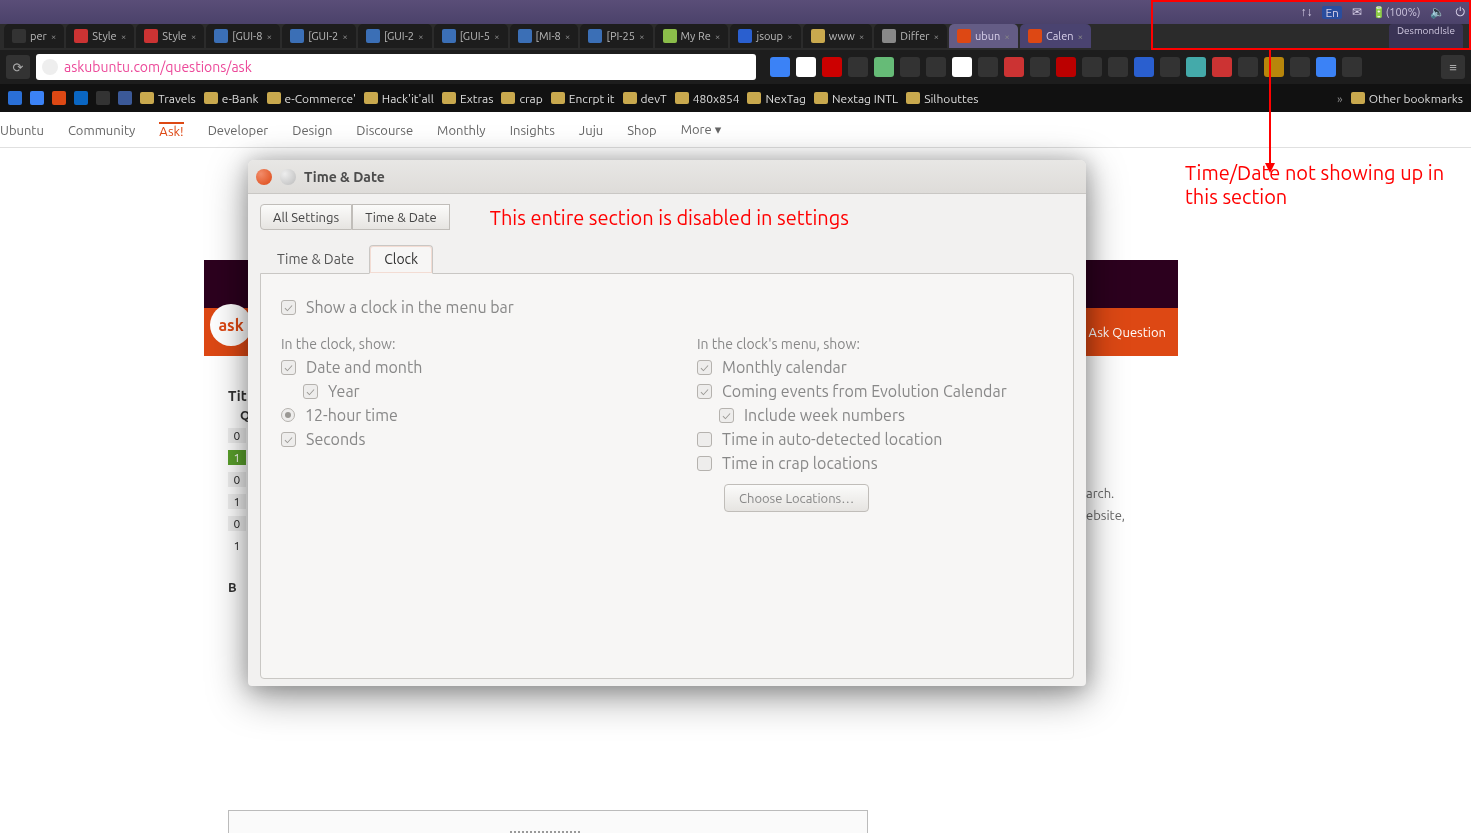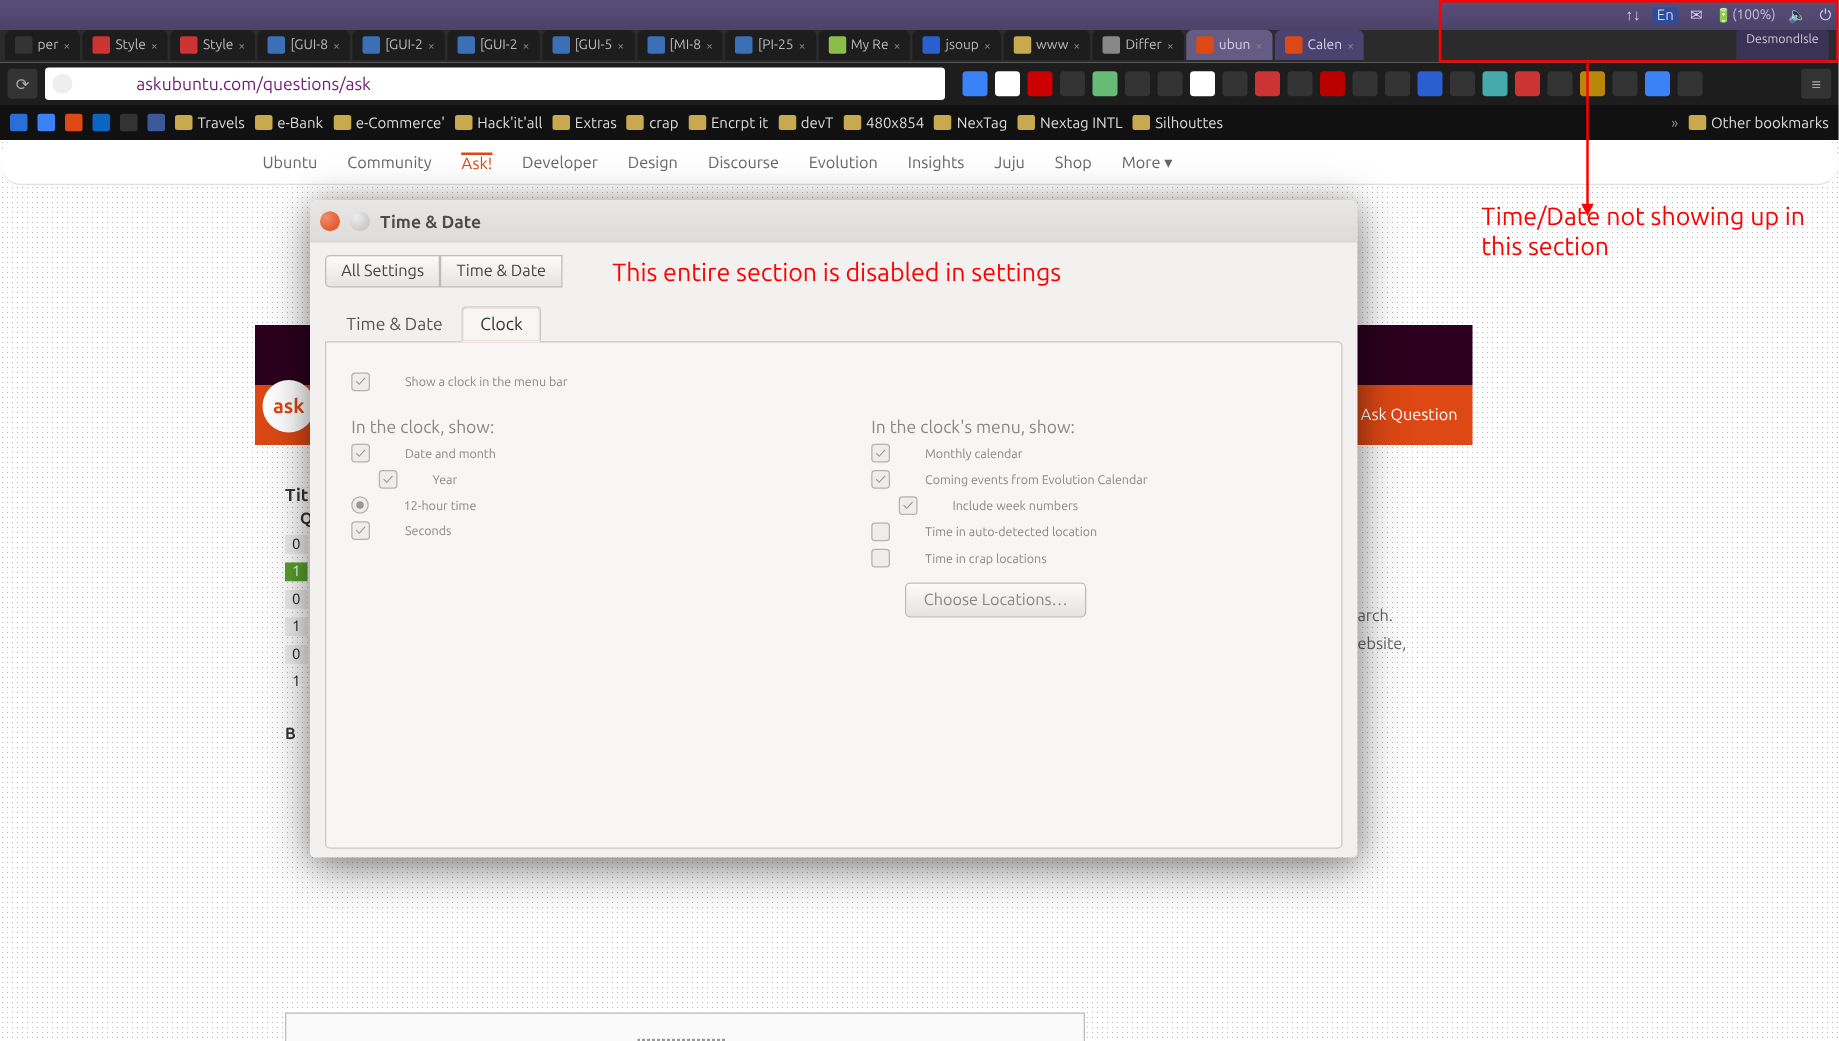--- a/index.html
+++ b/index.html
@@ -22,36 +22,36 @@
 .tab { height:24px; background:#1d1d1d; color:#bbb; border-radius:5px 5px 0 0; margin-right:2px; padding:0 8px; display:flex; align-items:center; font-size:11px; min-width:60px; max-width:100px; gap:4px;}
 .tab .fav{ width:14px;height:14px;border-radius:2px;display:inline-block;background:#555;flex-shrink:0;}
 .tab .close{color:#888;font-size:10px;margin-left:auto;}
 .tab.ubun{background:#645c85;color:#d8d0ea;}
 .tab.calen{background:#4a4370;color:#d8d0ea;}
 .userchip{margin-left:auto;margin-right:8px;background:#3a3355;color:#d0c8e0;border-radius:3px;padding:1px 8px;font-size:10px;}
 
 
 .urlrow{height:34px;background:#1d1d1d;display:flex;align-items:center;padding:0 6px;gap:6px;}
 .navbtn{width:24px;height:24px;border-radius:3px;background:#333;display:flex;align-items:center;justify-content:center;color:#aaa;}
-.urlbox{flex:1;max-width:720px;height:26px;background:#fff;border-radius:3px;display:flex;align-items:center;padding:0 6px;color:#701a75;font-size:14px;gap:45px;}
+.urlbox{flex:1;max-width:720px;height:26px;background:#fff;border-radius:3px;display:flex;align-items:center;padding:0 6px;color:#ec4899;font-size:14px;}
 .urlbox .globe{width:16px;height:16px;margin-right:6px;background:#eee;border-radius:50%;}
 .exticons{display:flex;gap:6px;align-items:center;margin-left:8px;flex-wrap:nowrap;}
 .exticon{width:20px;height:20px;border-radius:3px;}
 
 
 .bmrow{height:28px;background:#111;display:flex;align-items:center;padding:0 8px;gap:8px;color:#ddd;font-size:12px;overflow:hidden;}
 .bm{display:flex;align-items:center;gap:4px;white-space:nowrap;}
 .bm .folder{width:14px;height:12px;background:#c9a94e;border-radius:2px;}
 .bm .ico{width:14px;height:14px;border-radius:2px;}
 .bmrow .spacer{flex:1;}
 .bmrow .chev{color:#888;}
 
 
 .site-wrap{position:relative; z-index:2;}
-.au-nav{height:36px;background:#fff;border-bottom:1px solid #e0e0e0;display:flex;align-items:center;gap:24px;padding-left:210px;font-size:13px;color:#666;border-radius:17px;}
+.au-nav{height:36px;background:#fff;border-bottom:1px solid #e0e0e0;display:flex;align-items:center;gap:24px;font-size:13px;color:#666;}
 .au-nav .active{color:#dd4814;border-top:2px solid #dd4814;padding-top:0;}
 .au-nav span{cursor:pointer;}
 
 
 .au-bg{position:absolute;top:148px;left:204px;width:974px;height:580px;}
 .au-top{height:48px;background:#2c001e;}
 .au-orange{height:48px;background:#dd4814;display:flex;align-items:center;justify-content:flex-end;padding-right:12px;color:#fff;}
 .au-logo{position:absolute;top:44px;left:6px;width:42px;height:42px;border-radius:50%;background:#fff;color:#dd4814;font-weight:bold;display:flex;align-items:center;justify-content:center;font-size:16px;z-index:3;}
 .au-label-tit{position:absolute;top:128px;left:24px;color:#333;font-weight:bold;font-size:14px;}
 .au-label-qu{position:absolute;top:148px;left:36px;color:#333;font-weight:bold;font-size:13px;}
@@ -82,21 +82,21 @@
 .annot1{color:red;font-size:20px;margin-left:40px;}
 .annot2{position:absolute;top:161px;left:1185px;color:red;font-size:20px;line-height:24px;z-index:21;}
 
 .dlg-tabs{display:flex;padding:6px 14px 0;gap:0;align-items:flex-end;}
 .dlg-tab{padding:5px 14px 6px;border:1px solid transparent;font-size:14px;color:#555;border-radius:4px 4px 0 0;position:relative;top:1px;}
 .dlg-tab.active{border:1px solid #c9c7c4;border-bottom:1px solid #f7f6f5;background:#f7f6f5;color:#333;box-shadow:inset 0 0 0 1px rgba(221,72,20,0.15);}
 
 .dlg-panel{margin:0 12px 12px;border:1px solid #c9c7c4;background:#f7f6f5;border-radius:0 4px 4px 4px;padding:18px 20px;min-height:406px;color:#888;}
 .dlg-panel .row{display:flex;gap:60px;}
 .col{flex:1;}
-.chk{display:flex;align-items:center;gap:28px;margin:6px 0;font-size:10px;}
+.chk{display:flex;align-items:center;gap:10px;margin:6px 0;font-size:16px;}
 .chk.ind1{margin-left:22px;}
 .chkbox{width:15px;height:15px;border:1px solid #b5b2ae;border-radius:3px;background:#eeedec;display:flex;align-items:center;justify-content:center;}
 .chkbox.on::after{content:"✓";font-size:12px;color:#9a9894;}
 .radio{width:14px;height:14px;border:1px solid #b5b2ae;border-radius:50%;background:#eeedec;display:flex;align-items:center;justify-content:center;}
 .radio.on::after{content:"";width:6px;height:6px;border-radius:50%;background:#9a9894;}
 .section-lbl{font-size:14px;color:#888;margin:14px 0 6px;}
 .btn-gray{display:inline-block;border:1px solid #c0bdb9;background:linear-gradient(#fbfbfa,#e6e4e1);padding:6px 14px;border-radius:4px;color:#888;margin-left:27px;margin-top:6px;}
 
 </style>
 </head>
@@ -304,21 +304,21 @@
   </div>
 
 <div class="site-wrap">
   <div class="au-nav" id="aunav">
       <span>Ubuntu</span>
       <span>Community</span>
       <span class="active">Ask!</span>
       <span>Developer</span>
       <span>Design</span>
       <span>Discourse</span>
-      <span>Evolution</span>
+      <span>Monthly</span>
       <span>Insights</span>
       <span>Juju</span>
       <span>Shop</span>
       <span>More ▾</span>
     </div>
 
   <div class="au-bg">
     <div class="au-top"></div>
     <div class="au-orange">
         <span>Ask Question</span>

